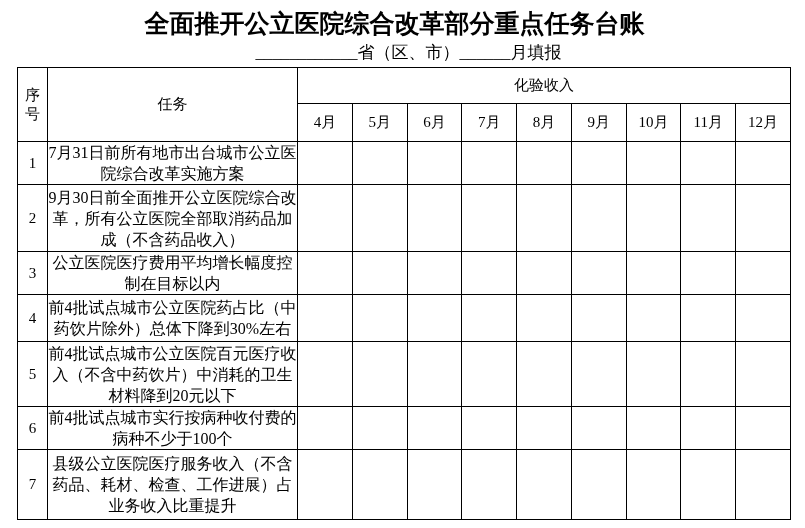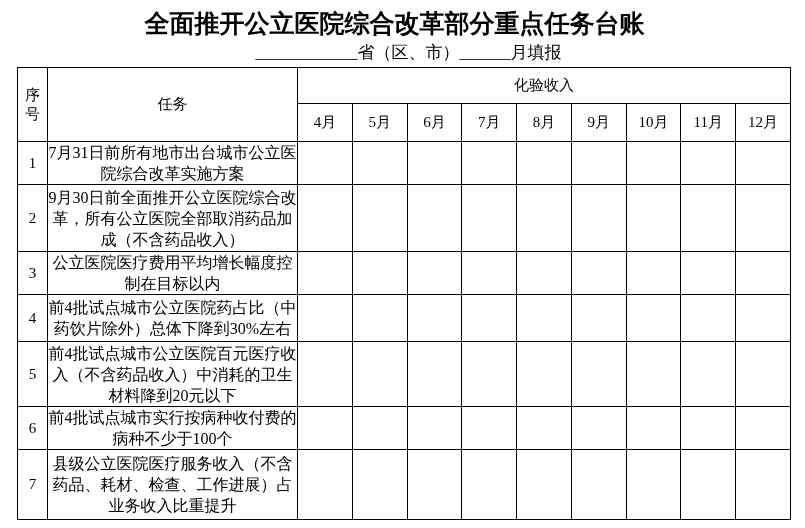--- a/index.html
+++ b/index.html
@@ -146,21 +146,21 @@
         <td class="progress-cell"></td>
         <td class="progress-cell"></td>
         <td class="progress-cell"></td>
         <td class="progress-cell"></td>
         <td class="progress-cell"></td>
         <td class="progress-cell"></td>
         <td class="progress-cell"></td>
       </tr>
       <tr style="height:65px">
         <td class="seq-cell">5</td>
-        <td class="task-cell">前4批试点城市公立医院百元医疗收入（不含药品收入）中消耗的卫生材料降到20元以下</td>
+        <td class="task-cell">前4批试点城市公立医院百元医疗收入（不含中药饮片）中消耗的卫生材料降到20元以下</td>
         <td class="progress-cell"></td>
         <td class="progress-cell"></td>
         <td class="progress-cell"></td>
         <td class="progress-cell"></td>
         <td class="progress-cell"></td>
         <td class="progress-cell"></td>
         <td class="progress-cell"></td>
         <td class="progress-cell"></td>
         <td class="progress-cell"></td>
       </tr>

